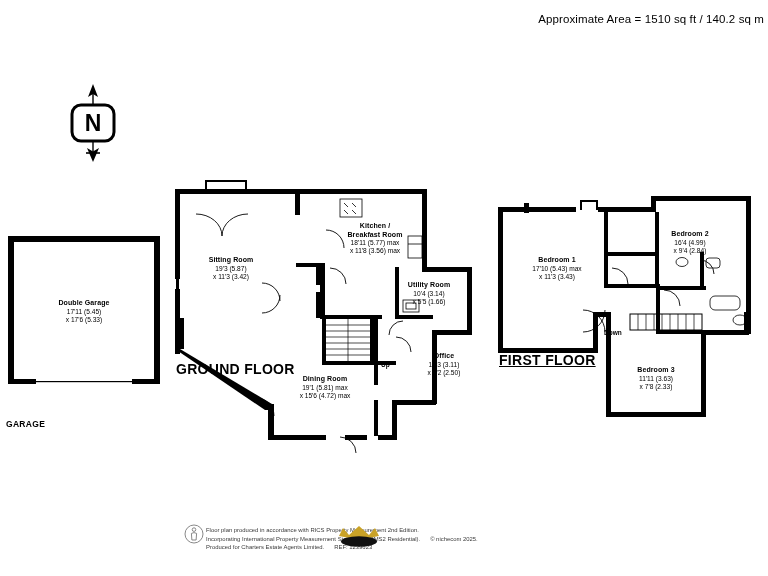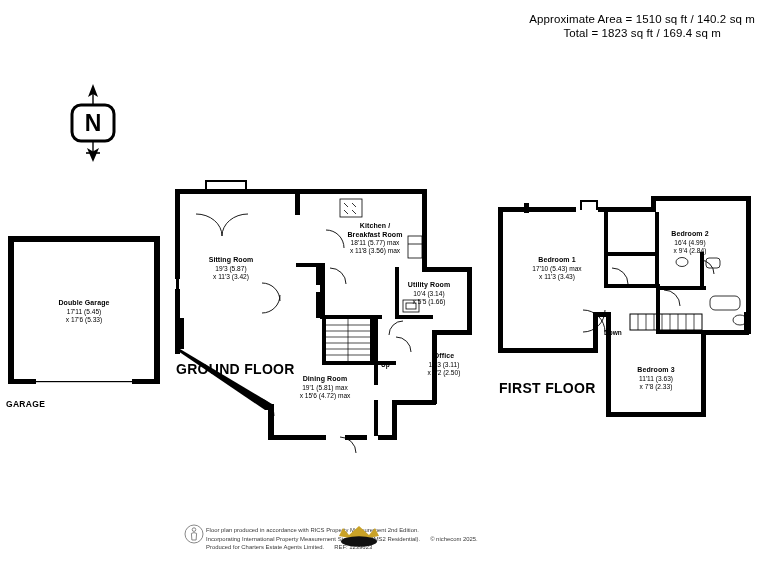--- a/index.html
+++ b/index.html
@@ -18,23 +18,23 @@
   #plan {
     position: absolute;
     left: 0; top: 0;
     width: 768px;
     height: 576px;
   }
 
   
   .header {
     position: absolute;
-    right: 13px;
+    right: 4px;
     top: 12px;
-    text-align: center;
+    text-align: left;
   }
   .header .line {
     font-size: 11.5px;
     line-height: 14px;
     letter-spacing: 0.1px;
     white-space: nowrap;
   }
   .header .note {
     font-size: 8px;
     line-height: 13px;
@@ -68,20 +68,21 @@
     font-weight: bold;
     letter-spacing: 0.3px;
     white-space: nowrap;
   }
   .garagelabel {
     position: absolute;
     font-size: 8.5px;
     font-weight: bold;
     letter-spacing: 0.3px;
     white-space: nowrap;
+    margin-top: 20px;
   }
   .stairword {
     position: absolute;
     font-size: 6.5px;
     font-weight: bold;
     white-space: nowrap;
   }
 
   
   .compass {
@@ -123,21 +124,20 @@
     top: 524px;
     width: 46px;
     height: 24px;
   }
 </style>
 </head>
 <body>
 
 <div class="header">
   <div class="line">Approximate Area = 1510 sq ft / 140.2 sq m</div>
-  <div class="line">Total = 1823 sq ft / 169.4 sq m</div>
 </div>
 
 <div class="compass">
   <svg width="58" height="78" viewBox="0 0 58 78">
 
     <line x1="29" y1="4" x2="29" y2="74" stroke="#000" stroke-width="1.4"></line>
 
     <polygon points="29,0 24,13 29,10 34,13" fill="#000"></polygon>
 
     <polygon points="29,78 23,64 29,67.5 35,64" fill="#000"></polygon>
@@ -360,21 +360,21 @@
 </div>
 
 <div class="room" style="left:444px; top:352px;">
   <div class="rname">Office</div>
   <div class="rdim">10'3 (3.11)</div>
   <div class="rdim">x 8'2 (2.50)</div>
 </div>
 
 <div class="stairword" style="left:381px; top:361px;">Up</div>
 
-<div class="floorlabel" style="left:499px; top:380px;">FIRST FLOOR</div>
+<div class="floorlabel" style="left:499px; top:352px;text-decoration:underline;">FIRST FLOOR</div>
 
 <div class="room" style="left:557px; top:256px;">
   <div class="rname">Bedroom 1</div>
   <div class="rdim">17'10 (5.43) max</div>
   <div class="rdim">x 11'3 (3.43)</div>
 </div>
 
 <div class="room" style="left:690px; top:230px;">
   <div class="rname">Bedroom 2</div>
   <div class="rdim">16'4 (4.99)</div>

